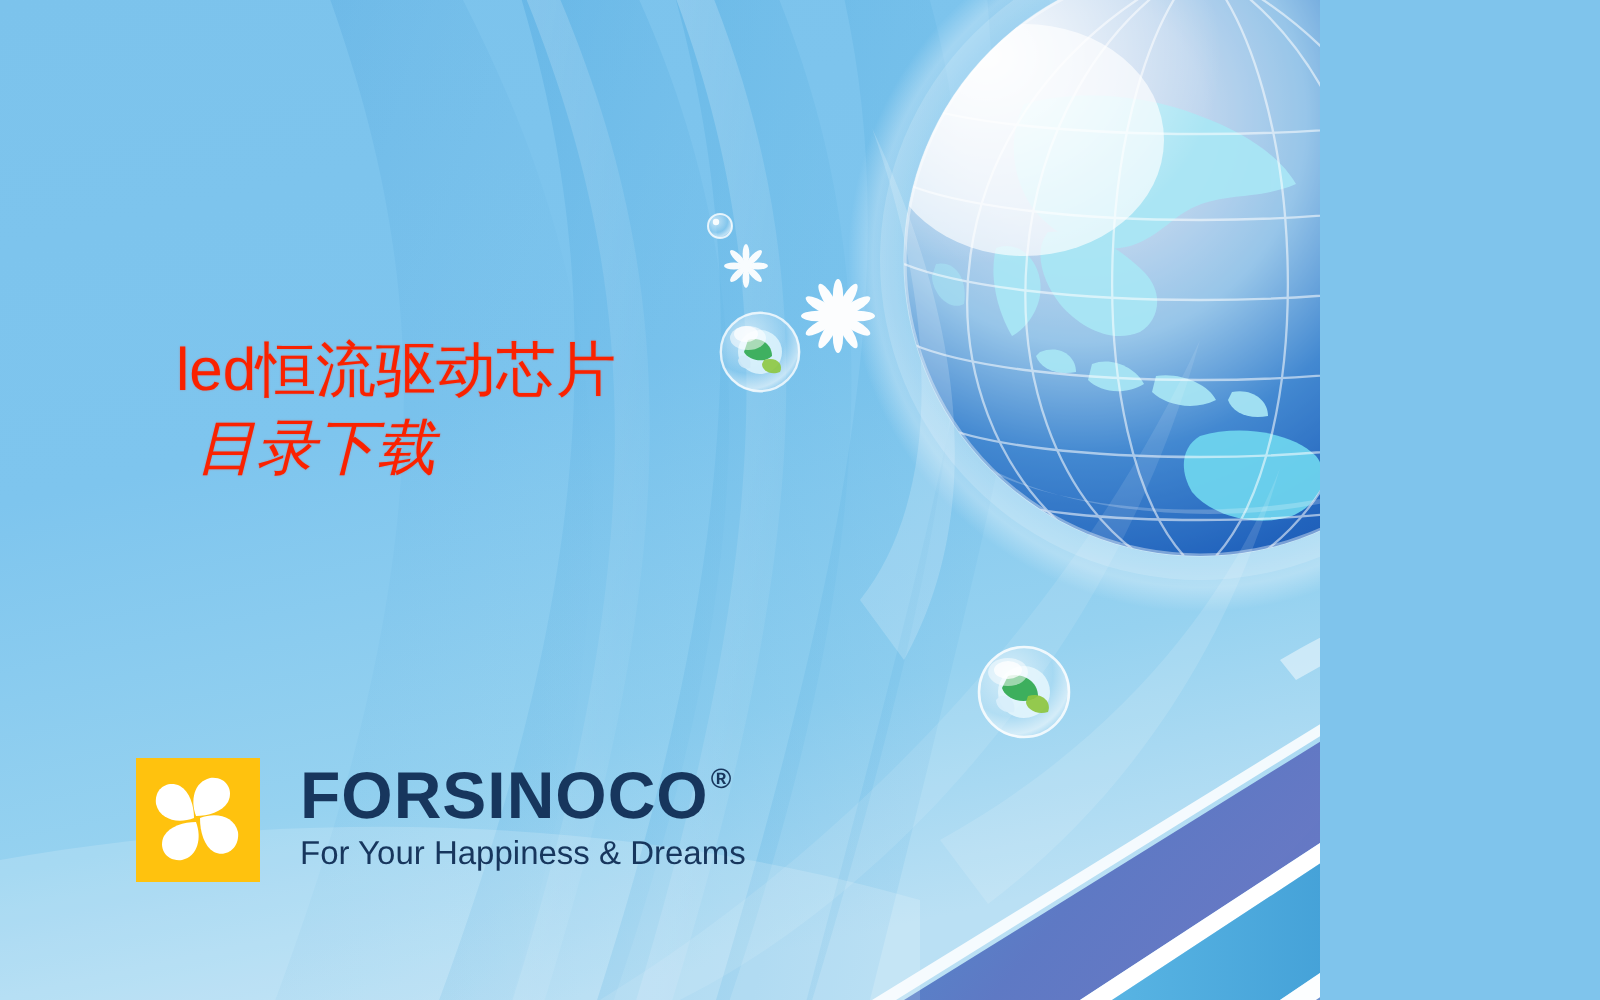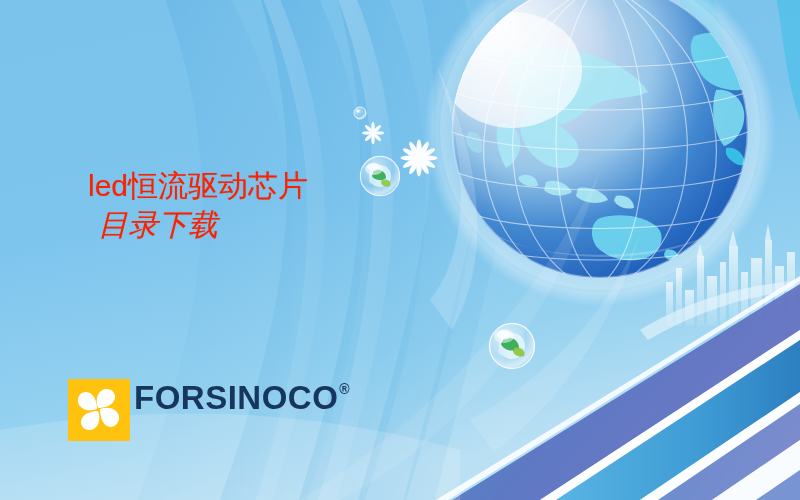--- a/index.html
+++ b/index.html
@@ -3,21 +3,21 @@
 <meta charset="utf-8">
 <style>
   * { margin:0; padding:0; box-sizing:border-box; }
   html, body {
     width:800px; height:500px; overflow:hidden;
     font-family:"Liberation Sans", sans-serif;
     background:#7fc4ec;
   }
   #stage {
     position:relative;
-    width:800px; height:500px;
+    width:660px; height:500px;
     overflow:hidden;
   }
   #bg-svg { position:absolute; inset:0; width:800px; height:500px; display:block; }
 
   
   #headline {
     position:absolute;
     left:88px; top:166px;
     z-index:30;
     line-height:1.30;
@@ -38,21 +38,21 @@
     align-items:flex-start;
   }
   #logo-mark {
     width:62px; height:62px;
     background:#ffc20e;
     flex:0 0 auto;
     position:relative;
   }
   #logo-mark svg { position:absolute; left:0; top:0; }
   #logo-text {
-    margin-left:4px;
+    margin-left:20px;
     padding-top:2px;
     display:flex;
     flex-direction:column;
   }
   #brand {
     color:#17365d;
     font-weight:bold;
     font-size:33px;
     letter-spacing:0.5px;
     line-height:1;
@@ -372,16 +372,17 @@
         <path d="M32,30 C40,27 49,29 51,37 C52,45 45,50 39,47 C34,44 32,37 32,30 Z" fill="#ffffff"></path>
         <path d="M30,32 C33,40 31,49 23,51 C15,52 11,45 14,39 C17,34 24,32 30,32 Z" fill="#ffffff"></path>
         <path d="M29,30 C21,33 12,31 10,23 C9,15 16,11 22,14 C27,17 29,24 29,30 Z" fill="#ffffff"></path>
       </svg>
     </div>
     <div id="logo-text">
       <div id="brand">
         <span>FORSINOCO</span>
         <span id="brand-reg">®</span>
       </div>
+      <div id="tagline">For Your Happiness &amp; Dreams</div>
     </div>
   </div>
 
 </div>
 
 </body></html>

